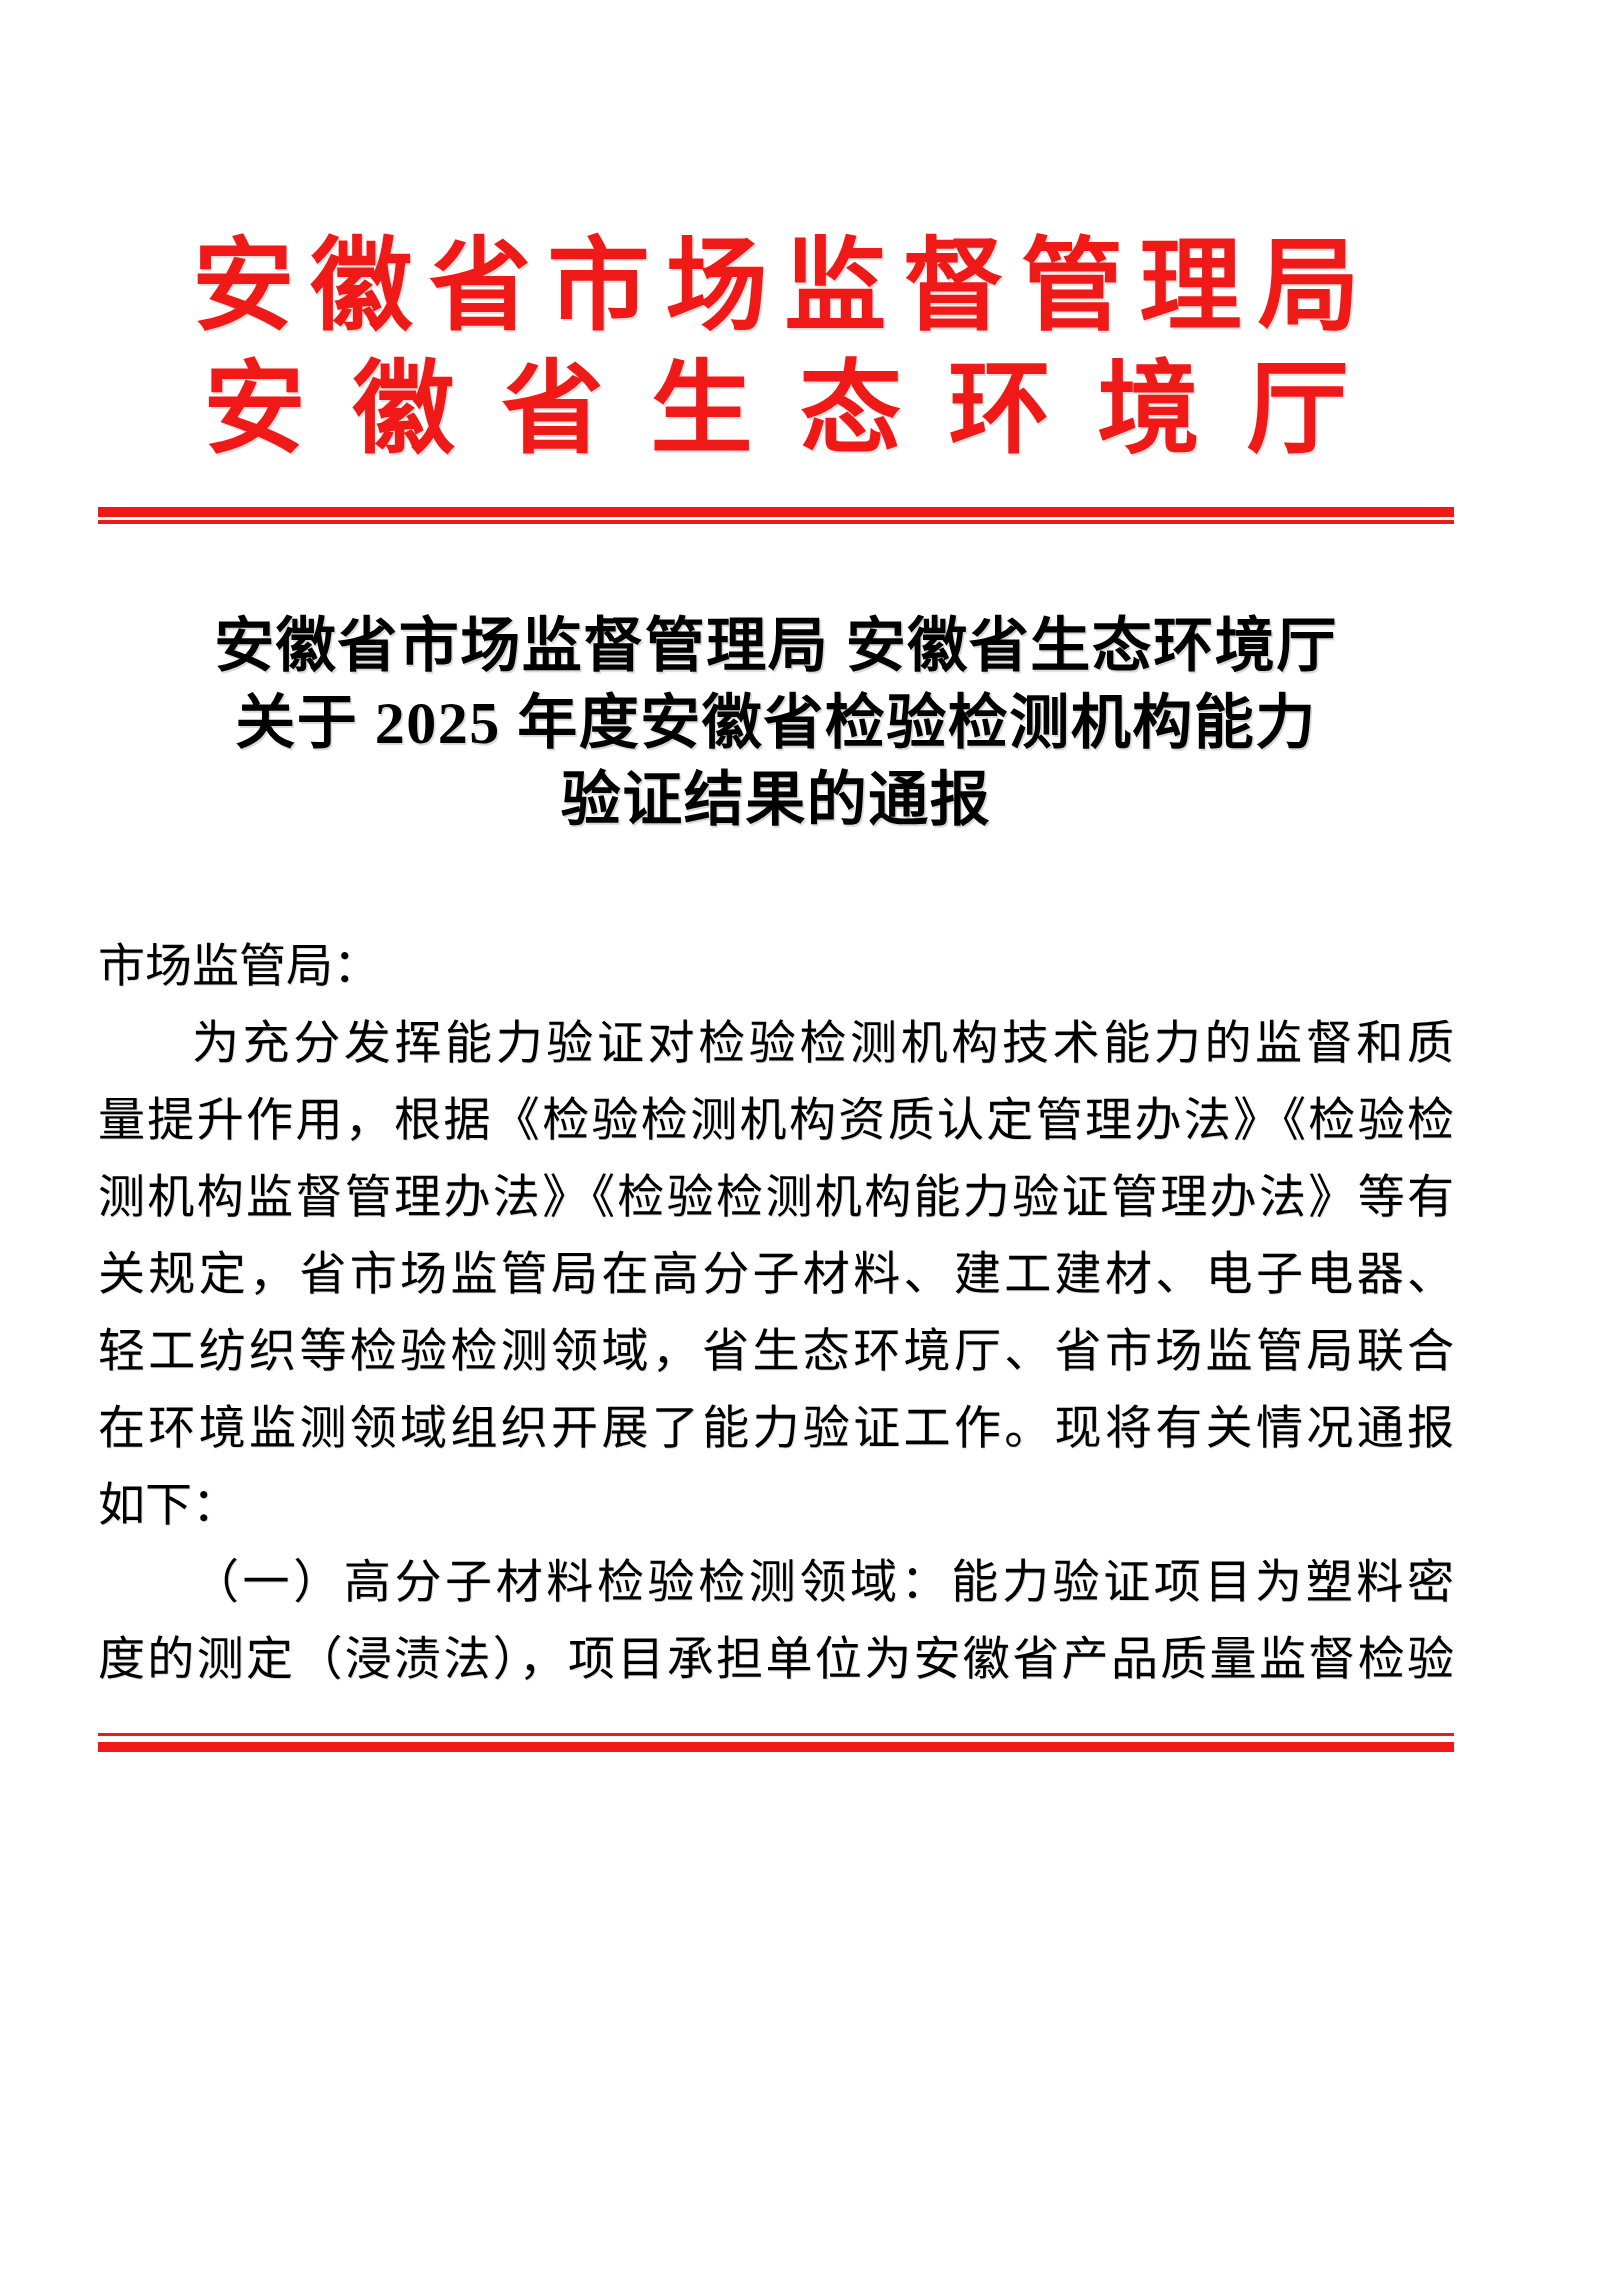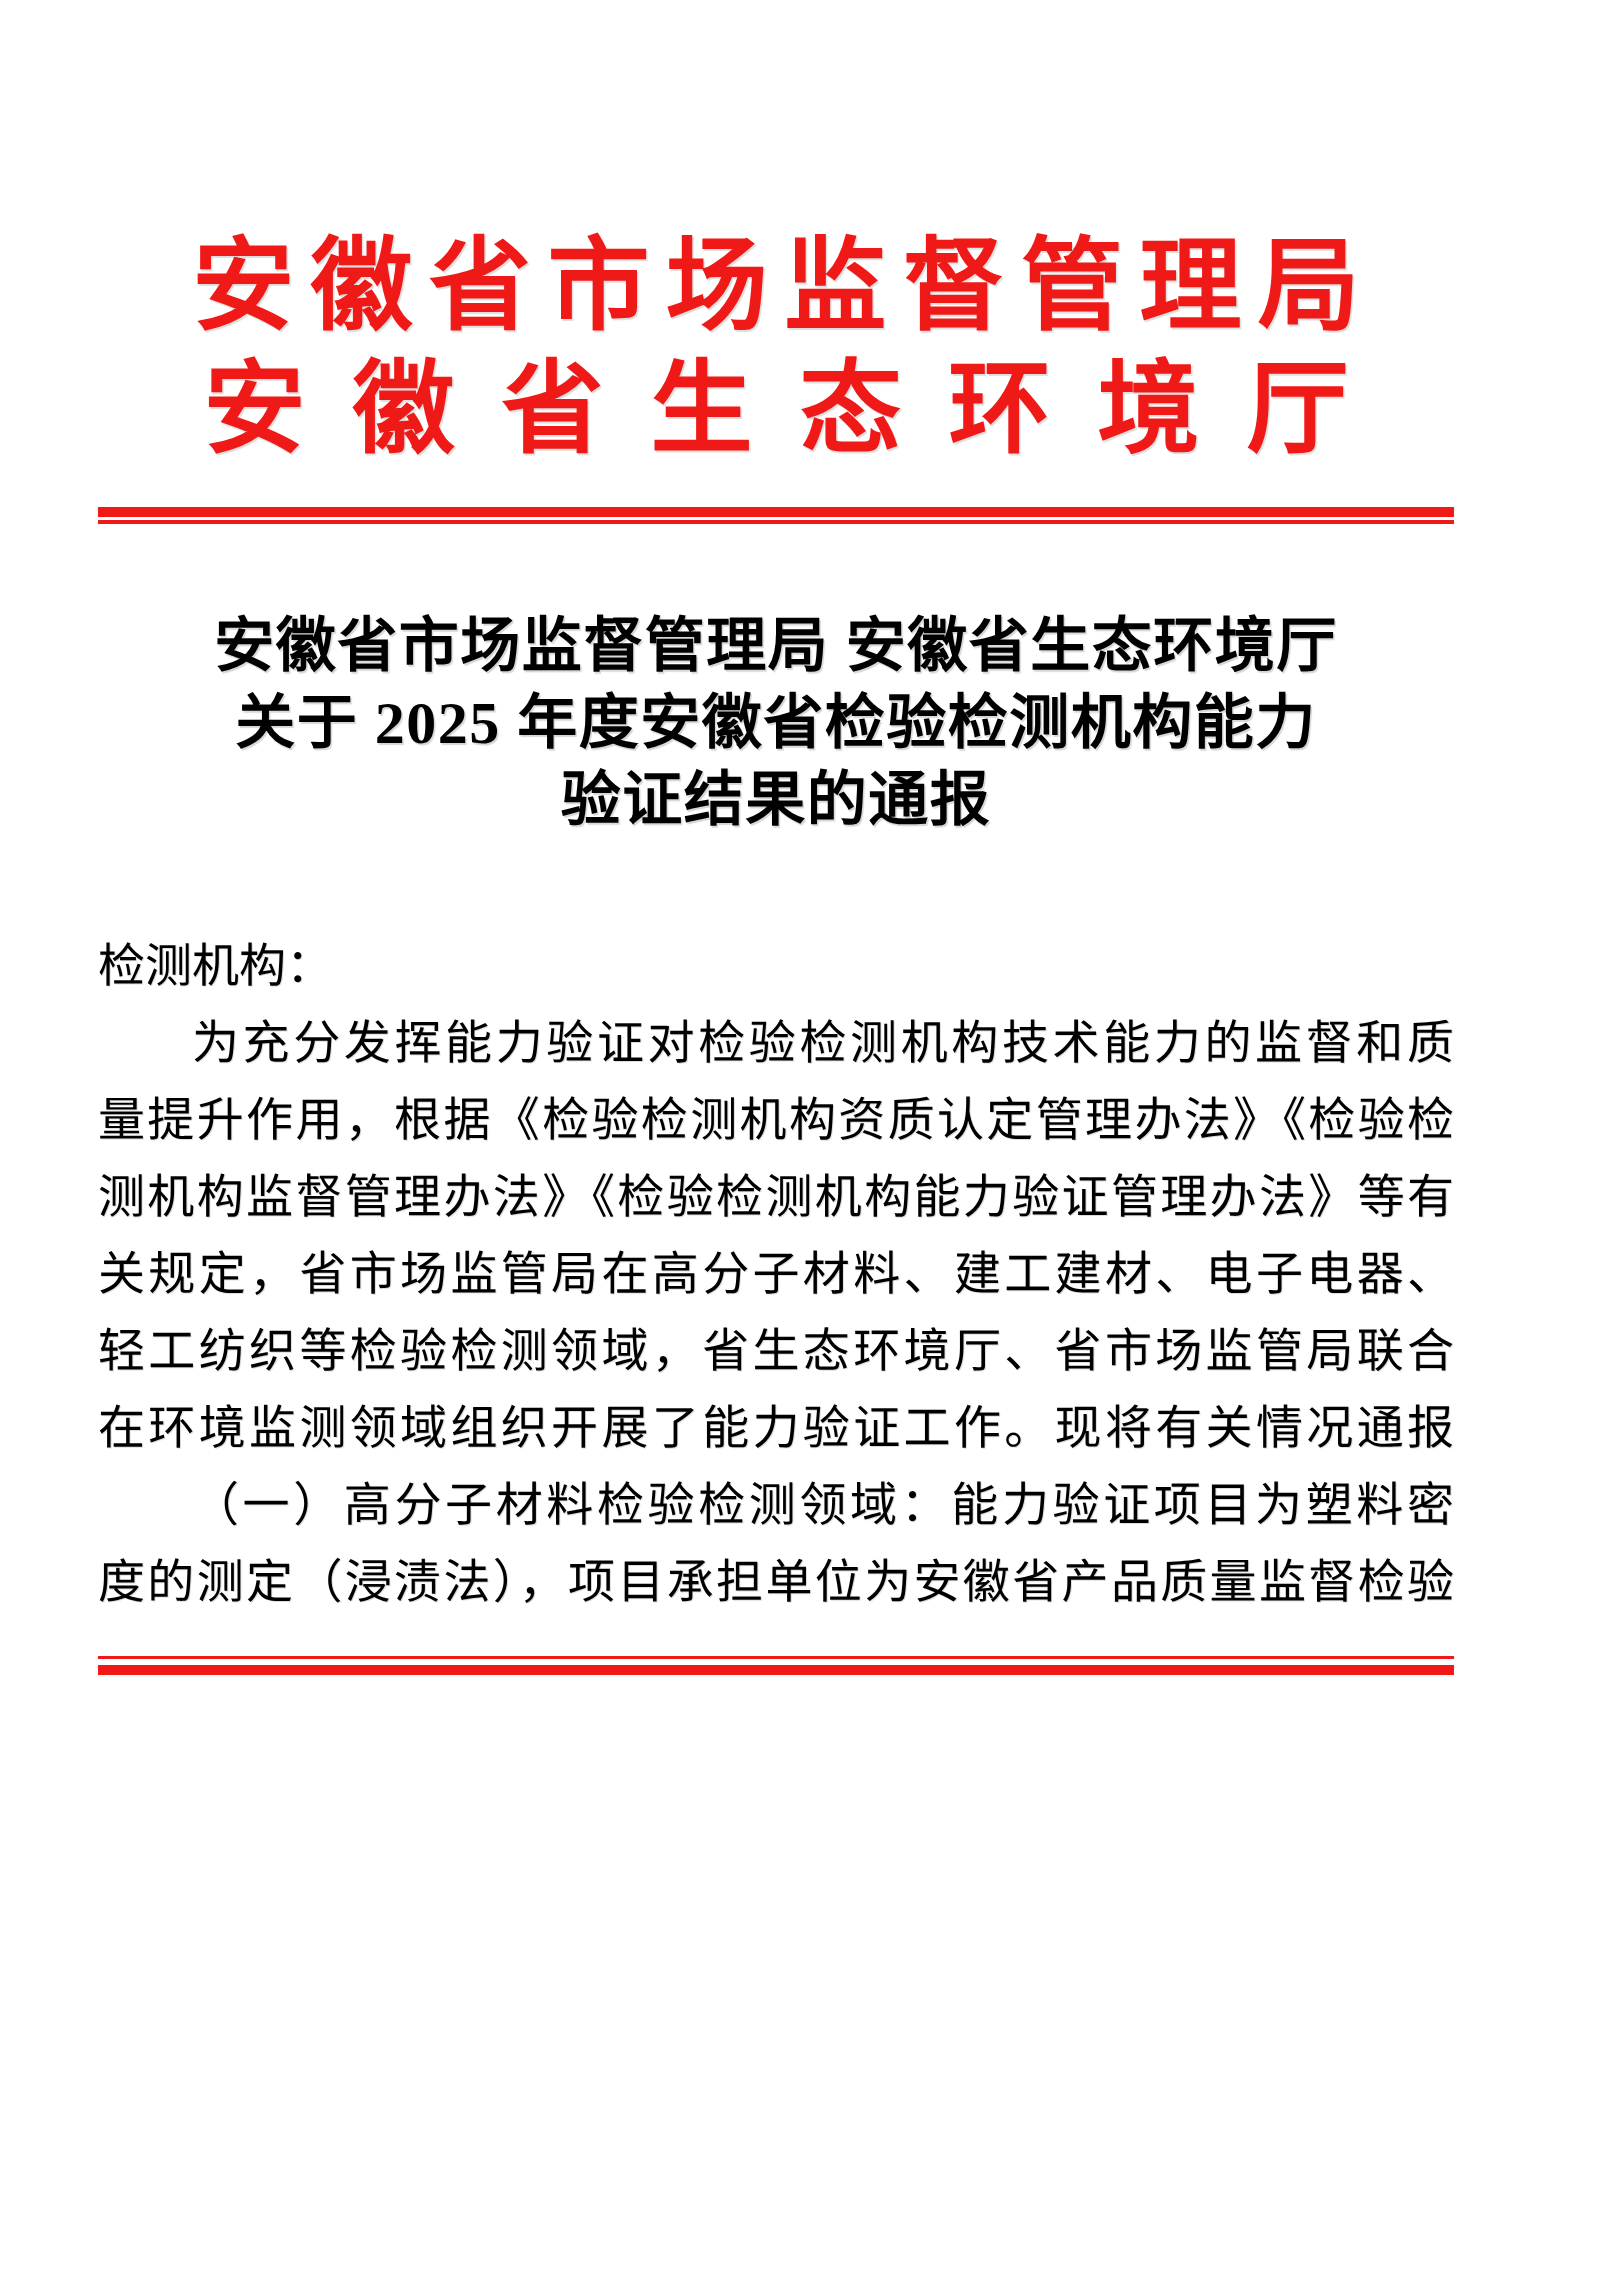--- a/index.html
+++ b/index.html
@@ -105,27 +105,28 @@
     <div class="rule h-thin"></div>
 
 
     <div class="title">
       <div>安徽省市场监督管理局 安徽省生态环境厅</div>
       <div>关于 2025 年度安徽省检验检测机构能力</div>
       <div>验证结果的通报</div>
     </div>
 
     <div class="bodytext">
-      <div class="bl left">检测机构：</div>
+      <div class="bl left">市场监管局：</div>
       <div class="bl j ind">为充分发挥能力验证对检验检测机构技术能力的监督和质</div>
       <div class="bl j">量提升作用，根据《检验检测机构资质认定管理办法》《检验检</div>
       <div class="bl j">测机构监督管理办法》《检验检测机构能力验证管理办法》等有</div>
       <div class="bl j">关规定，省市场监管局在高分子材料、建工建材、电子电器、</div>
       <div class="bl j">轻工纺织等检验检测领域，省生态环境厅、省市场监管局联合</div>
       <div class="bl j">在环境监测领域组织开展了能力验证工作。现将有关情况通报</div>
+      <div class="bl left">如下：</div>
       <div class="bl j ind">（一）高分子材料检验检测领域：能力验证项目为塑料密</div>
       <div class="bl j">度的测定（浸渍法），项目承担单位为安徽省产品质量监督检验</div>
     </div>
 
     <div class="rule f-thin"></div>
     <div class="rule f-thick"></div>
 
   </div>
 </div>
 

